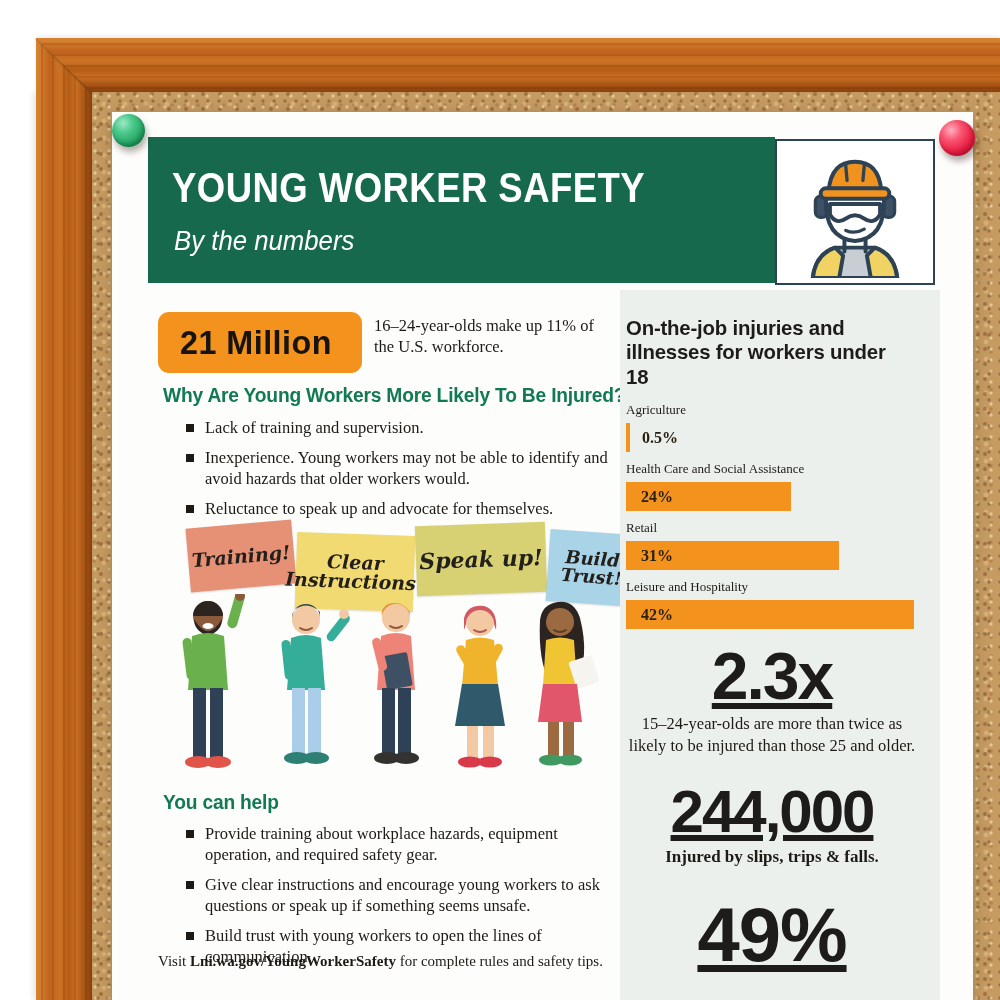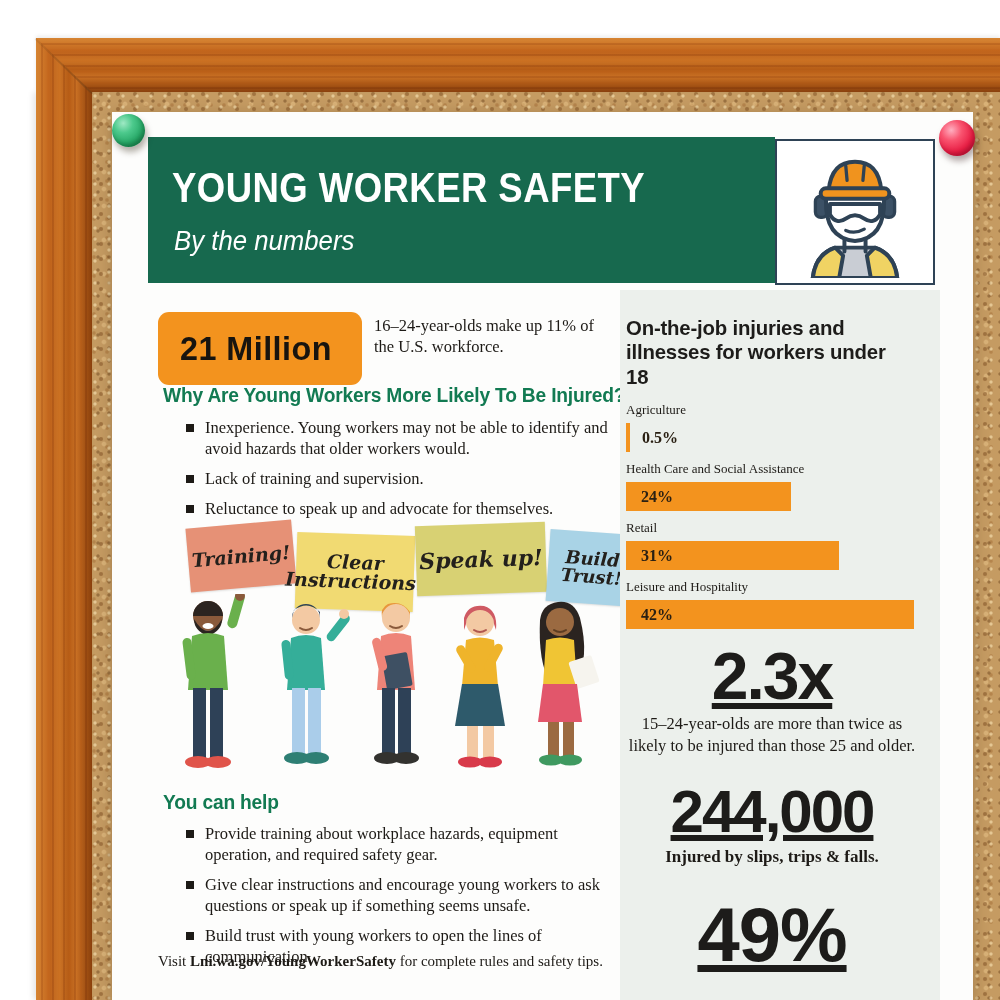--- a/index.html
+++ b/index.html
@@ -60,21 +60,21 @@
   .banner{position:absolute;left:36px;top:25px;width:627px;height:146px;background:#17694e;}
   .banner-title{position:absolute;left:24px;top:26px;color:#fff;font-weight:700;font-size:43px;
     letter-spacing:.5px;transform:scaleX(.85);transform-origin:left center;white-space:nowrap;}
   .banner-subtitle{position:absolute;left:26px;top:88px;color:#fff;font-style:italic;font-size:28px;
     transform:scaleX(.92);transform-origin:left center;}
 
   .icon-box{position:absolute;left:663px;top:27px;width:160px;height:146px;background:#fff;
     border:2px solid #2e4255;box-sizing:border-box;display:flex;align-items:center;justify-content:center;}
 
   .intro-badge{position:absolute;left:46px;top:200px;height:49px;background:#f3931e;border-radius:11px;
-    display:flex;align-items:center;padding:12px 22px;}
+    display:flex;align-items:center;padding:6px 22px;}
   .intro-badge span{font-size:34px;font-weight:700;color:#17140f;letter-spacing:.5px;transform:scaleX(.95);transform-origin:left center;white-space:nowrap;}
   .intro-text{position:absolute;left:262px;top:204px;width:222px;font-family:"Liberation Serif",serif;
     font-size:16.5px;line-height:1.27;color:#1d1a16;}
 
   .green-head{position:absolute;color:#127a52;font-weight:700;font-size:20px;letter-spacing:-.2px;white-space:nowrap;
     transform:scaleX(.96);transform-origin:left center;}
   .why-head{left:51px;top:272px;}
   .help-head{left:51px;top:679px;}
 
   .bullet-list{position:absolute;width:438px;font-family:"Liberation Serif",serif;font-size:16.5px;
@@ -165,25 +165,25 @@
 
     <div class="intro-badge">
       <span>21 Million</span>
     </div>
     <div class="intro-text">16–24-year-olds make up 11% of the U.S. workforce.</div>
 
     <div class="green-head why-head">Why Are Young Workers More Likely To Be Injured?</div>
     <div class="bullet-list why-list">
       <div class="bullet">
           <span class="marker"></span>
+          <span>Lack of training and supervision.</span>
+        </div>
+      <div class="bullet">
+          <span class="marker"></span>
           <span>Inexperience. Young workers may not be able to identify and avoid hazards that older workers would.</span>
-        </div>
-      <div class="bullet">
-          <span class="marker"></span>
-          <span>Lack of training and supervision.</span>
         </div>
       <div class="bullet">
           <span class="marker"></span>
           <span>Reluctance to speak up and advocate for themselves.</span>
         </div>
     </div>
 
     <div class="signs">
       <div class="sign sign-1">Training!</div>
       <div class="sign sign-2">Clear Instructions!</div>

